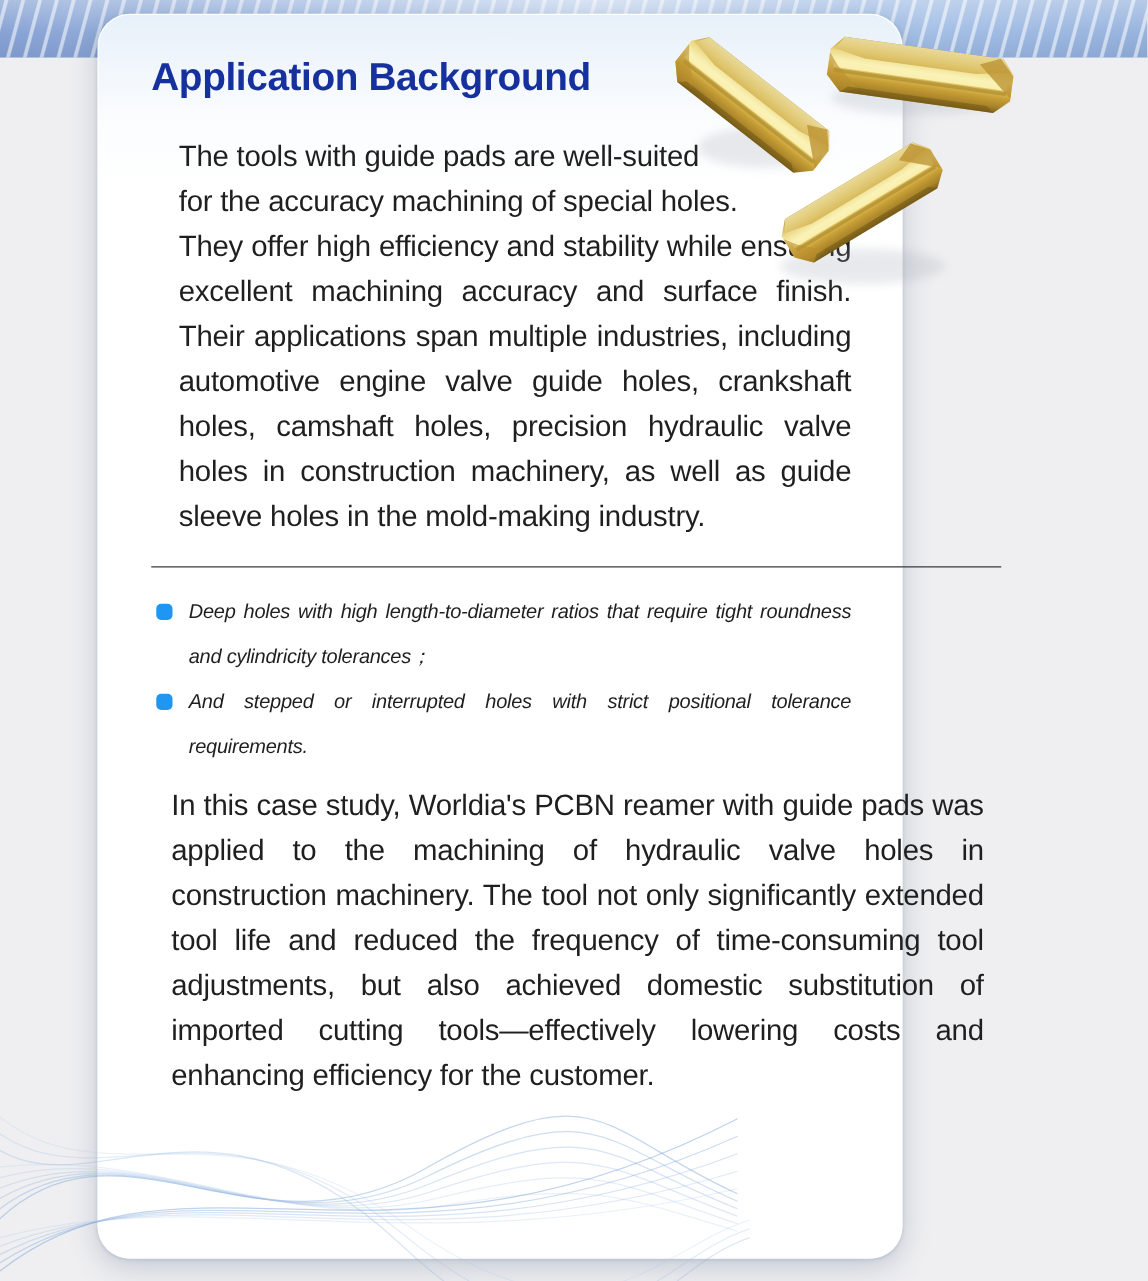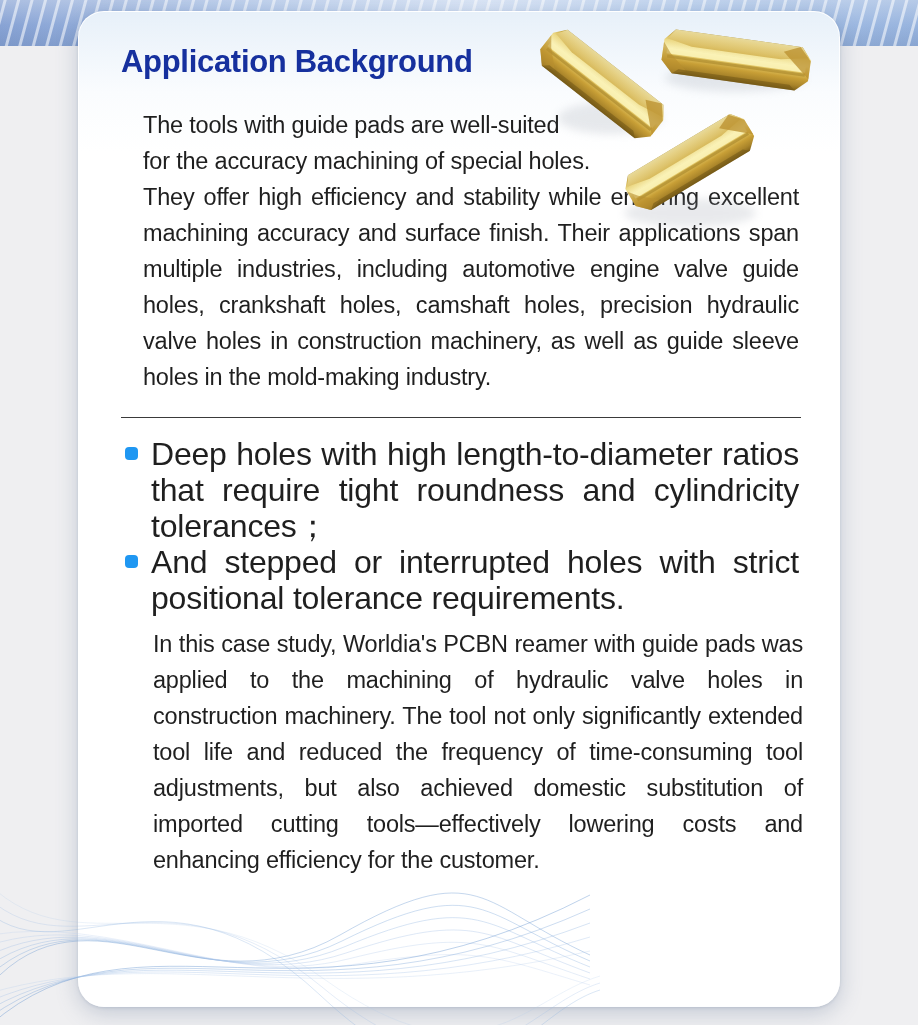--- a/index.html
+++ b/index.html
@@ -21,21 +21,21 @@
         rgba(255,255,255,0) 0px, rgba(255,255,255,0) 3px,
         rgba(255,255,255,.55) 4px, rgba(255,255,255,.55) 6px,
         rgba(255,255,255,0) 7px, rgba(255,255,255,0) 13px),
       linear-gradient(to bottom, rgba(255,255,255,.30), rgba(255,255,255,0) 55%, rgba(70,100,150,.18) 100%),
       linear-gradient(to right, #88a3d4 0%, #a3bce4 25%, #ccdbf2 52%, #a9c3e8 75%, #98b4de 100%);
     z-index:0;
   }
 
   
   .card {
-    position:absolute; left:78px; top:11px; width:762px; height:996px;
+    position:absolute; left:78px; top:11px; width:644px; height:996px;
     border-radius:26px;
     background:linear-gradient(180deg,#e7f0f9 0px,#fafcfe 80px,#ffffff 140px);
     border:1px solid rgba(255,255,255,.9);
     box-shadow:0 6px 22px rgba(80,100,135,.28), 0 1px 3px rgba(80,100,135,.18);
     z-index:1;
   }
   .card-inner { padding:30px 40px 0 42px; }
 
   .page-title {
     font-size:31px; line-height:40px; font-weight:bold;
@@ -49,29 +49,29 @@
   .just { text-align:justify; text-justify:inter-word; }
 
   .divider {
     border:none; border-top:1.6px solid #3a3a3a;
     margin:22px 0 18px 0; width:680px;
   }
 
   ul.bullet-list { list-style:none; margin-left:4px; }
   ul.bullet-list li {
     position:relative; padding-left:26px;
-    font-size:32px; line-height:36px; letter-spacing:-0.2px;
-    text-align:justify; text-justify:inter-word;
+    font-size:16px; line-height:36px; letter-spacing:-0.2px;
+    text-align:justify; text-justify:inter-word;font-style:italic;
   }
   .bullet-sq {
     position:absolute; left:0; top:11px; width:13px; height:13px;
     border-radius:4px; background:#1f97f2;
   }
 
-  .case-para { margin:10px 0 0 32px; width:650px; }
+  .case-para { margin:10px 0 0 16px; width:650px; }
 
   
   .inserts { position:absolute; left:540px; top:8px; width:310px; height:245px; z-index:2; pointer-events:none; }
   .waves  { position:absolute; left:0px; top:785px; width:600px; height:240px; z-index:3; pointer-events:none; }
 </style>
 </head>
 <body>
 
 <div class="band"></div>
 

